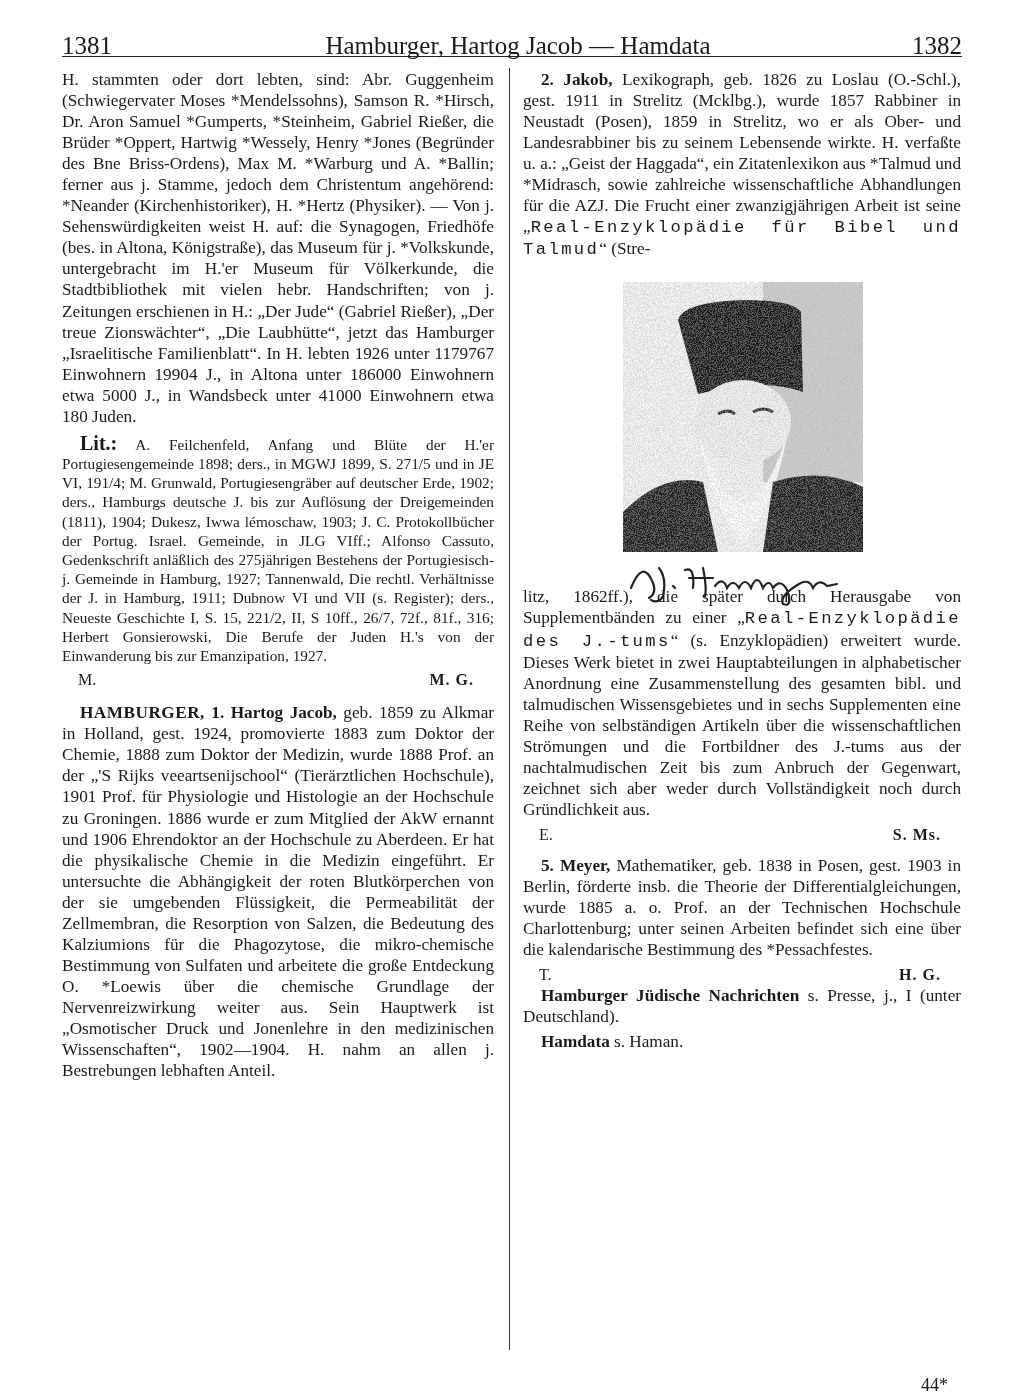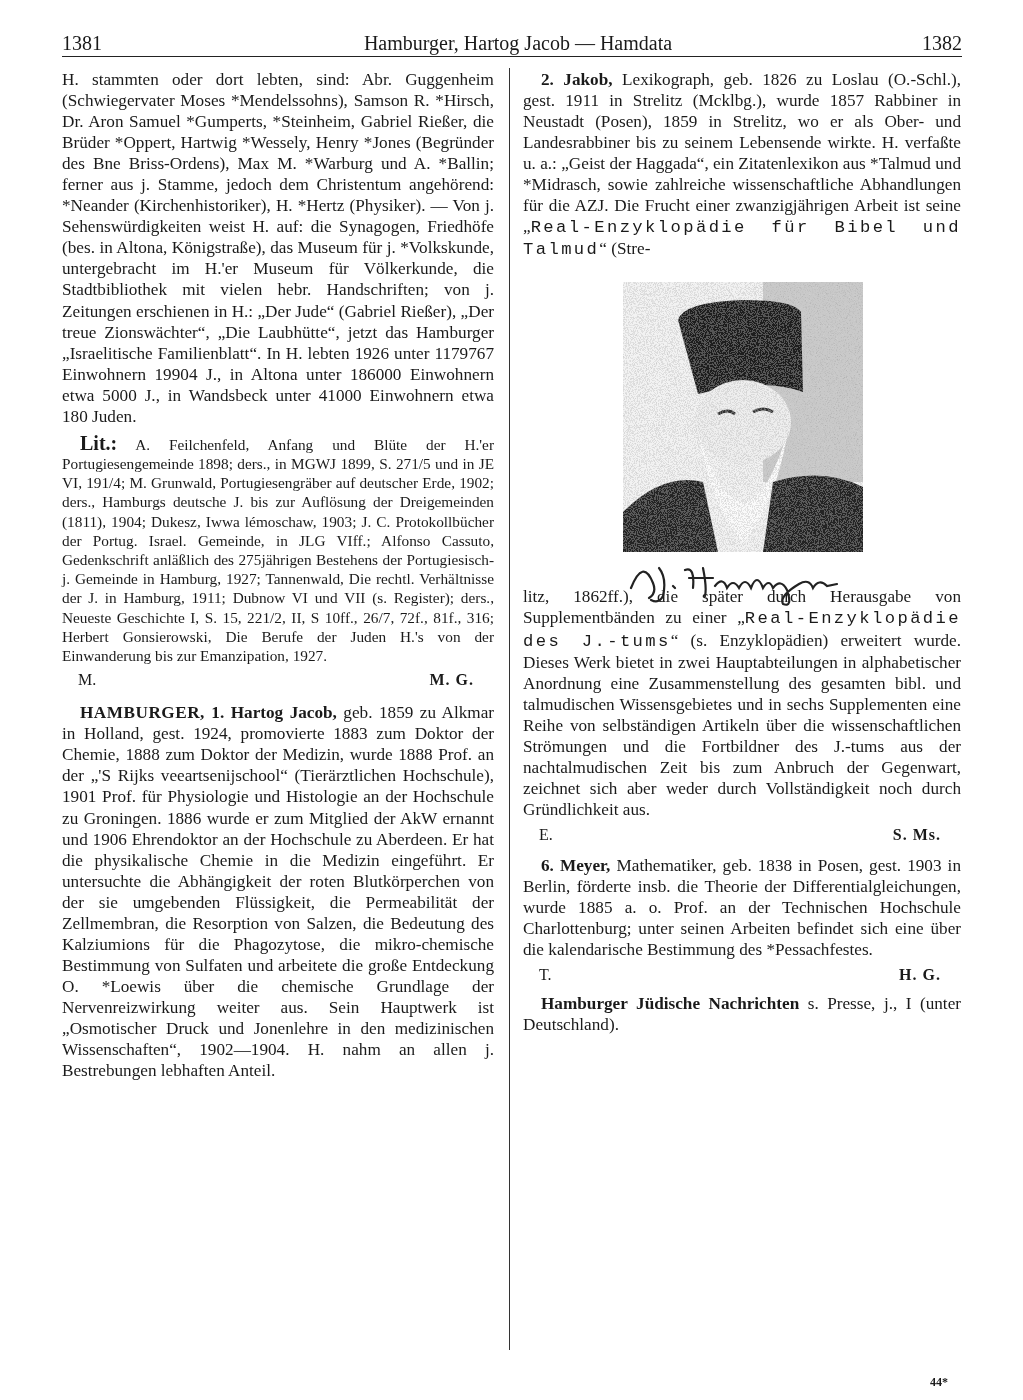--- a/index.html
+++ b/index.html
@@ -1,39 +1,39 @@
 <!DOCTYPE html>
 <html><head>
 <meta charset="utf-8">
 <style>
   html, body { margin:0; padding:0; background:#ffffff; }
   body { width:1023px; height:1400px; position:relative; overflow:hidden;
          font-family:"Liberation Serif","DejaVu Serif",serif; color:#1a1a1a; }
   .header { position:absolute; left:62px; top:30px; width:900px; height:26px;
-            border-bottom:1.5px solid #222; font-size:20px; }
+            border-bottom:1.5px solid #222; font-size:25px; }
   .header .pl { position:absolute; left:0; top:2px; }
   .header .pr { position:absolute; right:0; top:2px; }
   .header .title { position:absolute; left:12px; right:0; top:2px; text-align:center; }
   .divider { position:absolute; left:509px; top:68px; width:1px; height:1282px; background:#333; }
   .col { position:absolute; font-size:17.2px; line-height:21.05px; text-align:justify; }
   .col-left { left:62px; top:69px; width:432px; }
   .col-right { left:523px; top:69px; width:438px; }
   .col p { margin:0; }
   .indent { text-indent:18px; }
   .lit { font-size:15.3px; line-height:19.2px; margin-top:7px !important; }
   .lit b { font-size:20px; }
   .sig { display:flex; justify-content:space-between; padding:0 20px 0 16px; margin-top:4px; font-size:16px; }
   .sig .r { font-weight:bold; letter-spacing:1px;margin-left:23px; }
   .head-word { font-weight:bold; letter-spacing:0.5px; }
   .spaced { letter-spacing:2.4px;font-family:Liberation Mono, monospace; }
   .gap { height:12px; }
   .photo { position:relative; width:100%; height:316px; margin:8px 0 2px 0; }
   .portrait { position:absolute; left:100px; top:14px; width:240px; height:270px; }
   .signature { position:absolute; left:100px; top:280px; width:260px; height:60px; }
-  .footer { position:absolute; right:75px; top:1375px; font-size:12px;font-weight:bold; }
+  .footer { position:absolute; right:75px; top:1375px; font-size:18px; }
 </style>
 </head>
 <body>
 
 <div class="header">
   <span class="pl">1381</span>
   <span class="title">Hamburger, Hartog Jacob — Hamdata</span>
   <span class="pr">1382</span>
 </div>
 
@@ -85,24 +85,25 @@
   </div>
 
   <p><span>litz, 1862ff.), die später durch Herausgabe von Supplementbänden zu einer „</span><span class="spaced">Real-Enzyklopädie des J.-tums</span><span>“ (s. Enzyklopädien) erweitert wurde. Dieses Werk bietet in zwei Hauptabteilungen in alphabetischer Anordnung eine Zusammenstellung des gesamten bibl. und talmudischen Wissensgebietes und in sechs Supplementen eine Reihe von selbständigen Artikeln über die wissenschaftlichen Strömungen und die Fortbildner des J.-tums aus der nachtalmudischen Zeit bis zum Anbruch der Gegenwart, zeichnet sich aber weder durch Vollständigkeit noch durch Gründlichkeit aus.</span></p>
 
 
   <div class="sig">
     <span>E.</span>
     <span class="r">S. Ms.</span>
   </div>
 
-  <p class="indent" style="margin-top:10px"><b>6. Meyer,</b><span> Mathematiker, geb. 1838 in Posen, gest. 1903 in Berlin, förderte insb. die Theorie der Differentialgleichungen, wurde 1885 a. o. Prof. an der Technischen Hochschule Charlottenburg; unter seinen Arbeiten befindet sich eine über die kalendarische Bestimmung des *Pessachfestes.</span></p>
+  <p class="indent" style="margin-top:10px"><b>5. Meyer,</b><span> Mathematiker, geb. 1838 in Posen, gest. 1903 in Berlin, förderte insb. die Theorie der Differentialgleichungen, wurde 1885 a. o. Prof. an der Technischen Hochschule Charlottenburg; unter seinen Arbeiten befindet sich eine über die kalendarische Bestimmung des *Pessachfestes.</span></p>
 
 
   <div class="sig">
     <span>T.</span>
     <span class="r">H. G.</span>
   </div>
 
-  <p class="indent" style="margin-top:8px"><b>Hamburger Jüdische Nachrichten</b><span> s. Presse, j., I (unter Deutschland).</span></p>
+  <p class="indent" style="margin-top:0"><b>Hamburger Jüdische Nachrichten</b><span> s. Presse, j., I (unter Deutschland).</span></p>
+  <p class="indent" style="margin-top:4px"><b>Hamdata</b><span> s. Haman.</span></p>
 </div>
 
 <div class="footer">44*</div>
 
 </body></html>

